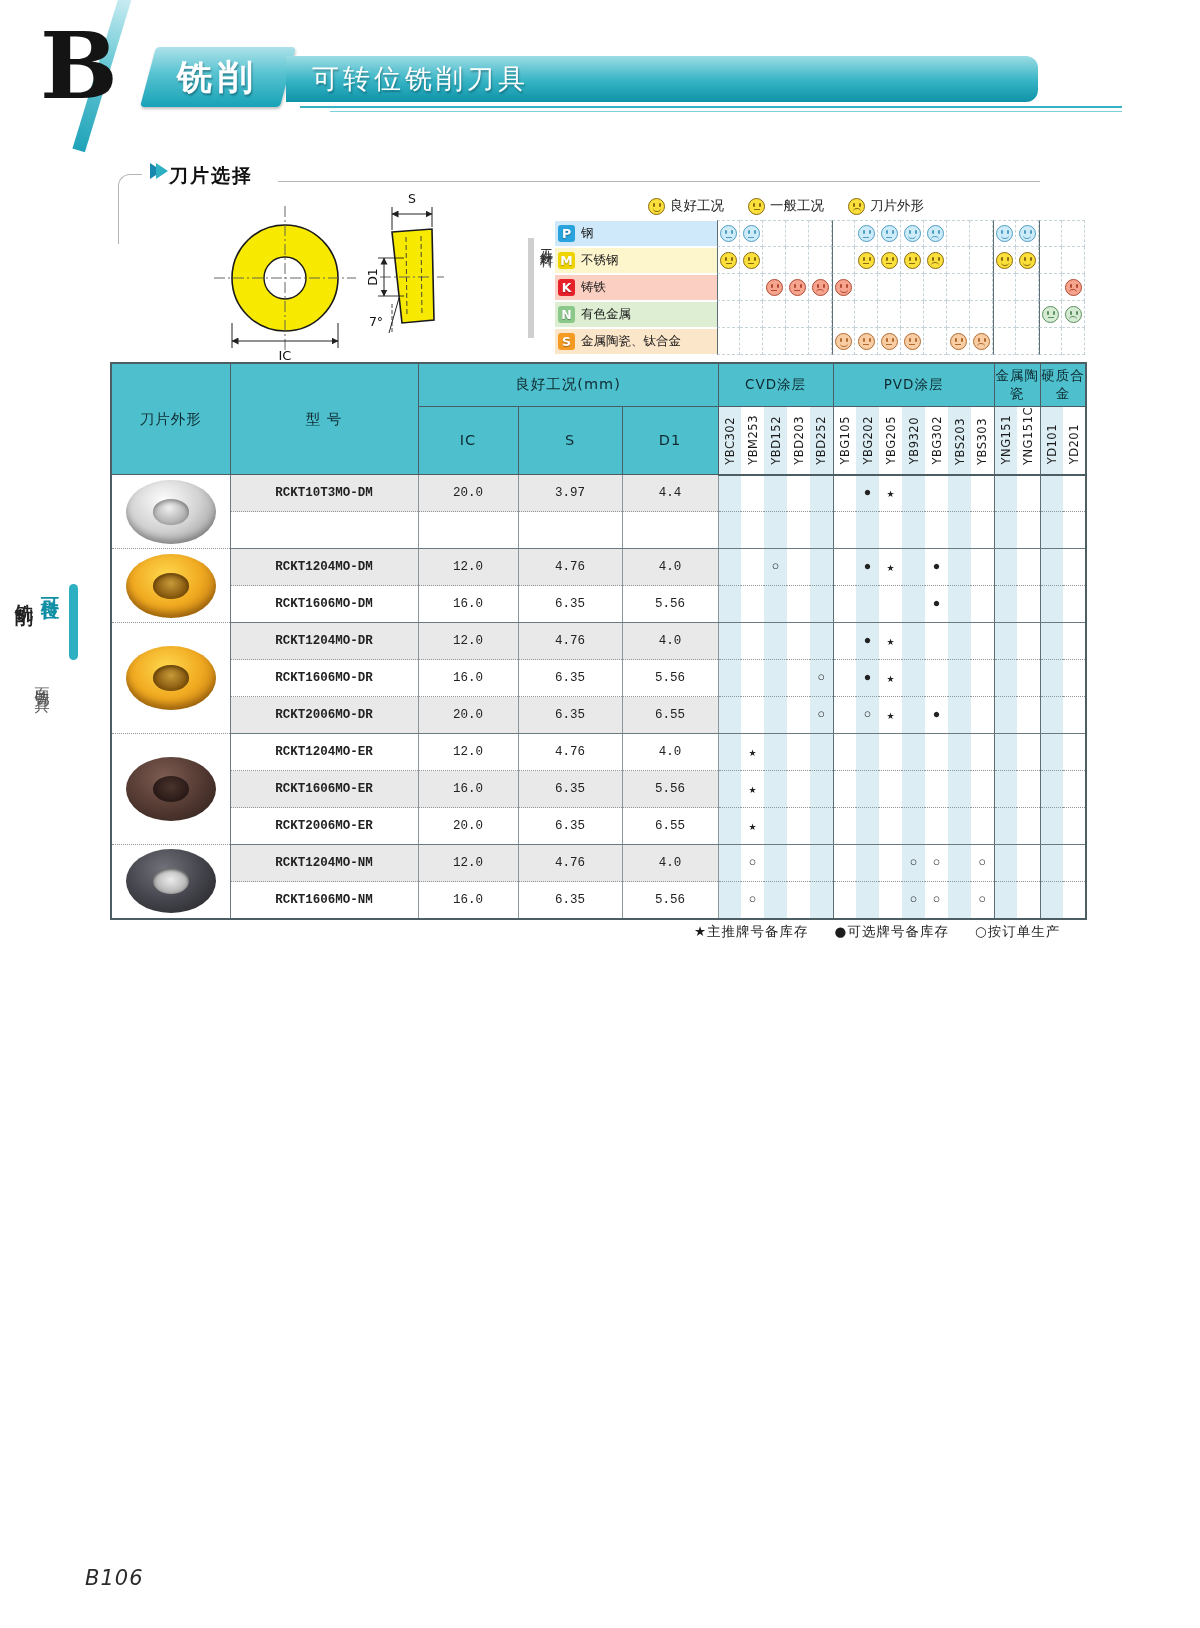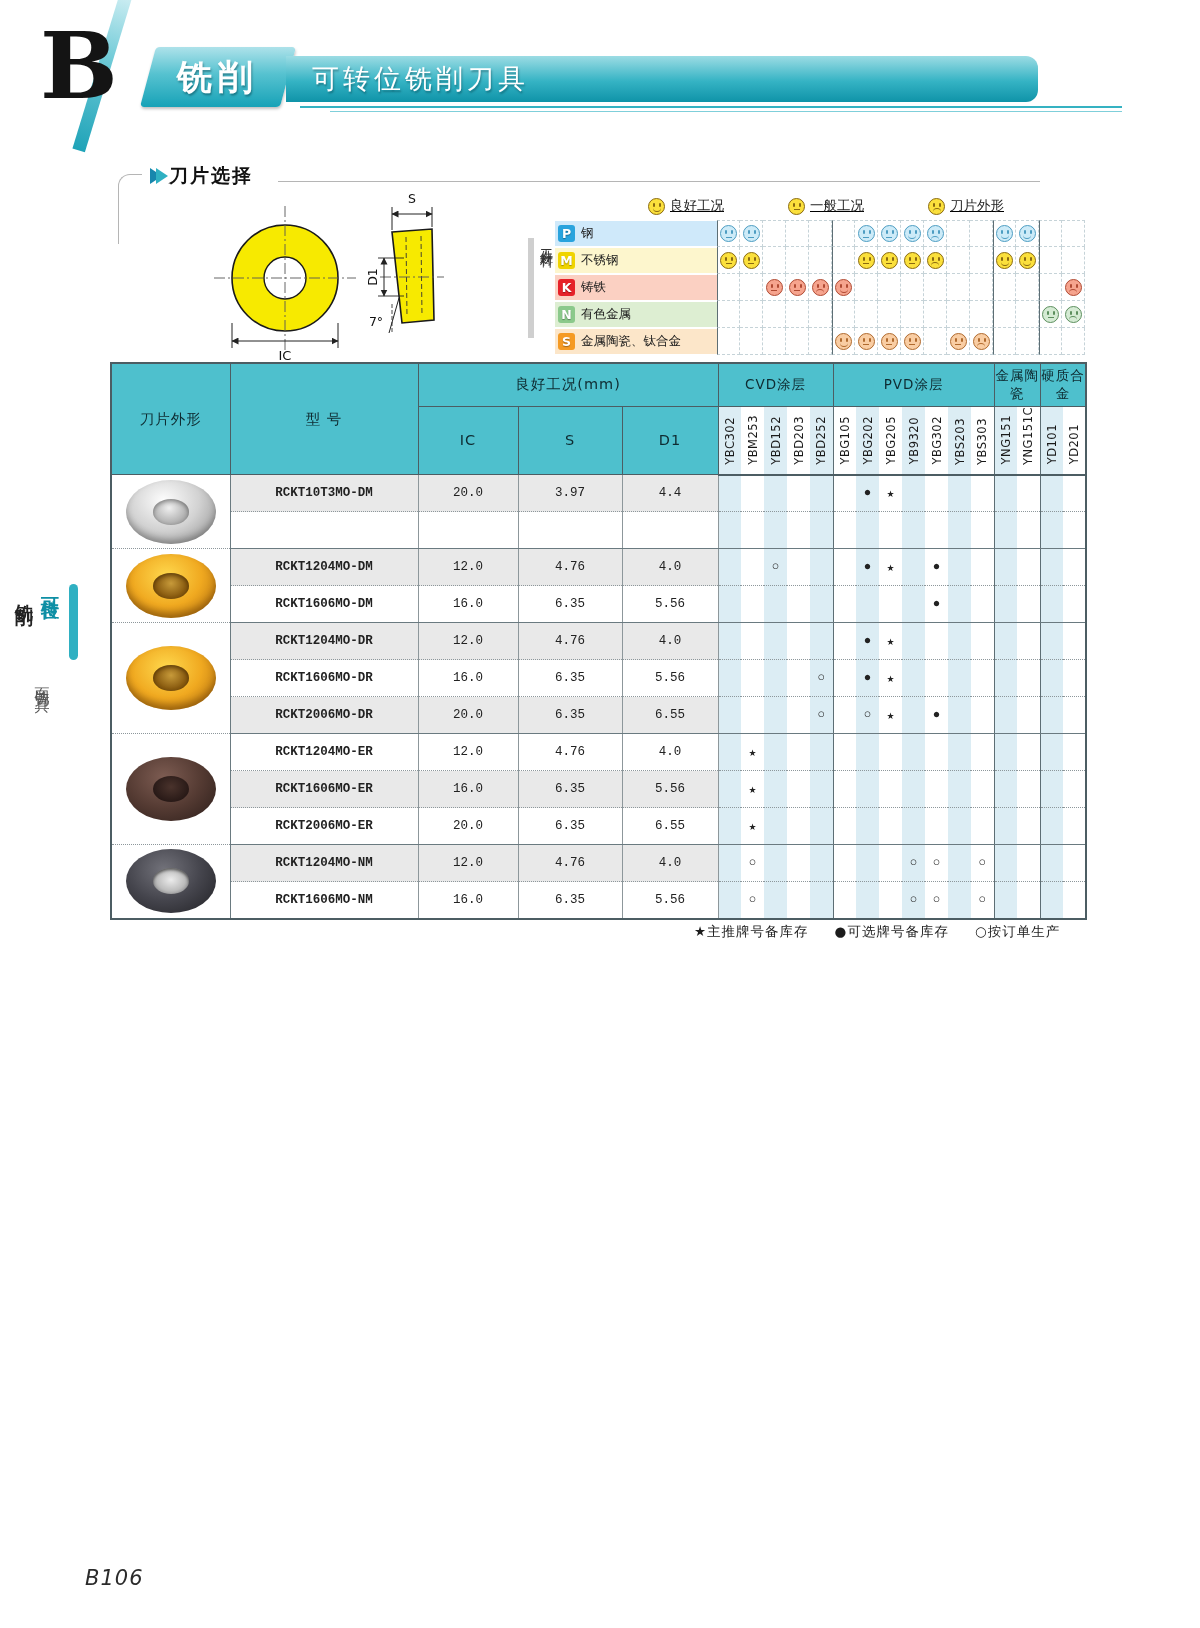--- a/index.html
+++ b/index.html
@@ -11,31 +11,31 @@
   .diag-stripe { position:absolute; left:97px; top:-16px; width:13px; height:170px; background:linear-gradient(180deg,#d9f2f6 0%,#6cc9d6 45%,#1fa3b8 100%); transform:rotate(17deg); }
   .tab-para { position:absolute; left:148px; top:47px; width:140px; height:60px; background:linear-gradient(180deg,#aee2ea 0%,#56c2d0 45%,#17a2b7 100%); transform:skewX(-15deg); border-radius:4px; box-shadow:1px 2px 3px rgba(0,0,0,.25); }
   .tab-para span { display:block; transform:skewX(15deg); color:#fff; font-weight:bold; font-size:35px; letter-spacing:6px; text-align:center; line-height:60px; text-shadow:1px 2px 2px rgba(0,60,70,.45); }
   .banner-bar { position:absolute; left:286px; top:56px; width:752px; height:46px; background:linear-gradient(180deg,#9cdce4 0%,#35b3c4 55%,#0f93a8 100%); border-radius:0 12px 12px 0; }
   .banner-bar span { color:#fff; font-weight:normal; font-size:27px; letter-spacing:4px; line-height:46px; padding-left:26px; display:inline-block; text-shadow:1px 2px 2px rgba(0,50,60,.4); }
   .banner-line1 { position:absolute; left:300px; top:106px; width:822px; height:2px; background:#35b2c2; }
   .banner-line2 { position:absolute; left:330px; top:111px; width:792px; height:1px; background:#7fcfda; }
 
   
   .frame-corner { position:absolute; left:118px; top:174px; width:26px; height:70px; border-left:1px solid #b5b5b5; border-top:1px solid #b5b5b5; border-top-left-radius:12px; }
-  .sel-heading { position:absolute; left:142px; top:163px; display:flex; align-items:center; gap:1px; background:#fff; padding:0 8px; }
+  .sel-heading { position:absolute; left:142px; top:163px; display:flex; gap:1px; background:#fff; padding:0 8px; }
   .chev { width:0; height:0; border-top:8px solid transparent; border-bottom:8px solid transparent; border-left:12px solid #1787ad; display:inline-block; }
   .chev.c2 { border-left-color:#2fb0c2; margin-left:-7px; }
   .sel-heading b { font-size:19px; color:#111; letter-spacing:2px; }
   .sel-rule { position:absolute; left:278px; top:181px; width:762px; height:1px; background:#b5b5b5; }
 
   
   .diagram { position:absolute; left:140px; top:190px; }
 
   
-  .cond-legend { position:absolute; left:648px; top:197px; display:flex; gap:64px; align-items:center;text-decoration:underline; }
+  .cond-legend { position:absolute; left:648px; top:197px; display:flex; gap:24px; align-items:center; }
   .legend-item { display:flex; align-items:center; gap:5px; font-size:13.5px; color:#222; }
 
   
   .face { width:17px; height:17px; border-radius:50%; position:relative; display:inline-block; background:var(--bg); border:1px solid var(--ln); flex:none; }
   .face::before { content:""; position:absolute; width:2px; height:4px; border-radius:1px; background:var(--ln); left:4px; top:4px; box-shadow:6px 0 0 var(--ln); }
   .face::after { content:""; position:absolute; }
   .face.good::after { width:8px; height:4px; left:3.5px; top:8px; border-bottom:1.7px solid var(--ln); border-radius:0 0 8px 8px; }
   .face.neutral::after { width:6px; height:0; left:4.5px; top:10.5px; border-top:1.7px solid var(--ln); }
   .face.bad::after { width:8px; height:4px; left:3.5px; top:9.5px; border-top:1.7px solid var(--ln); border-radius:8px 8px 0 0; }
   .f-p { --bg:#cdebf8; --ln:#4d9dc2; }

